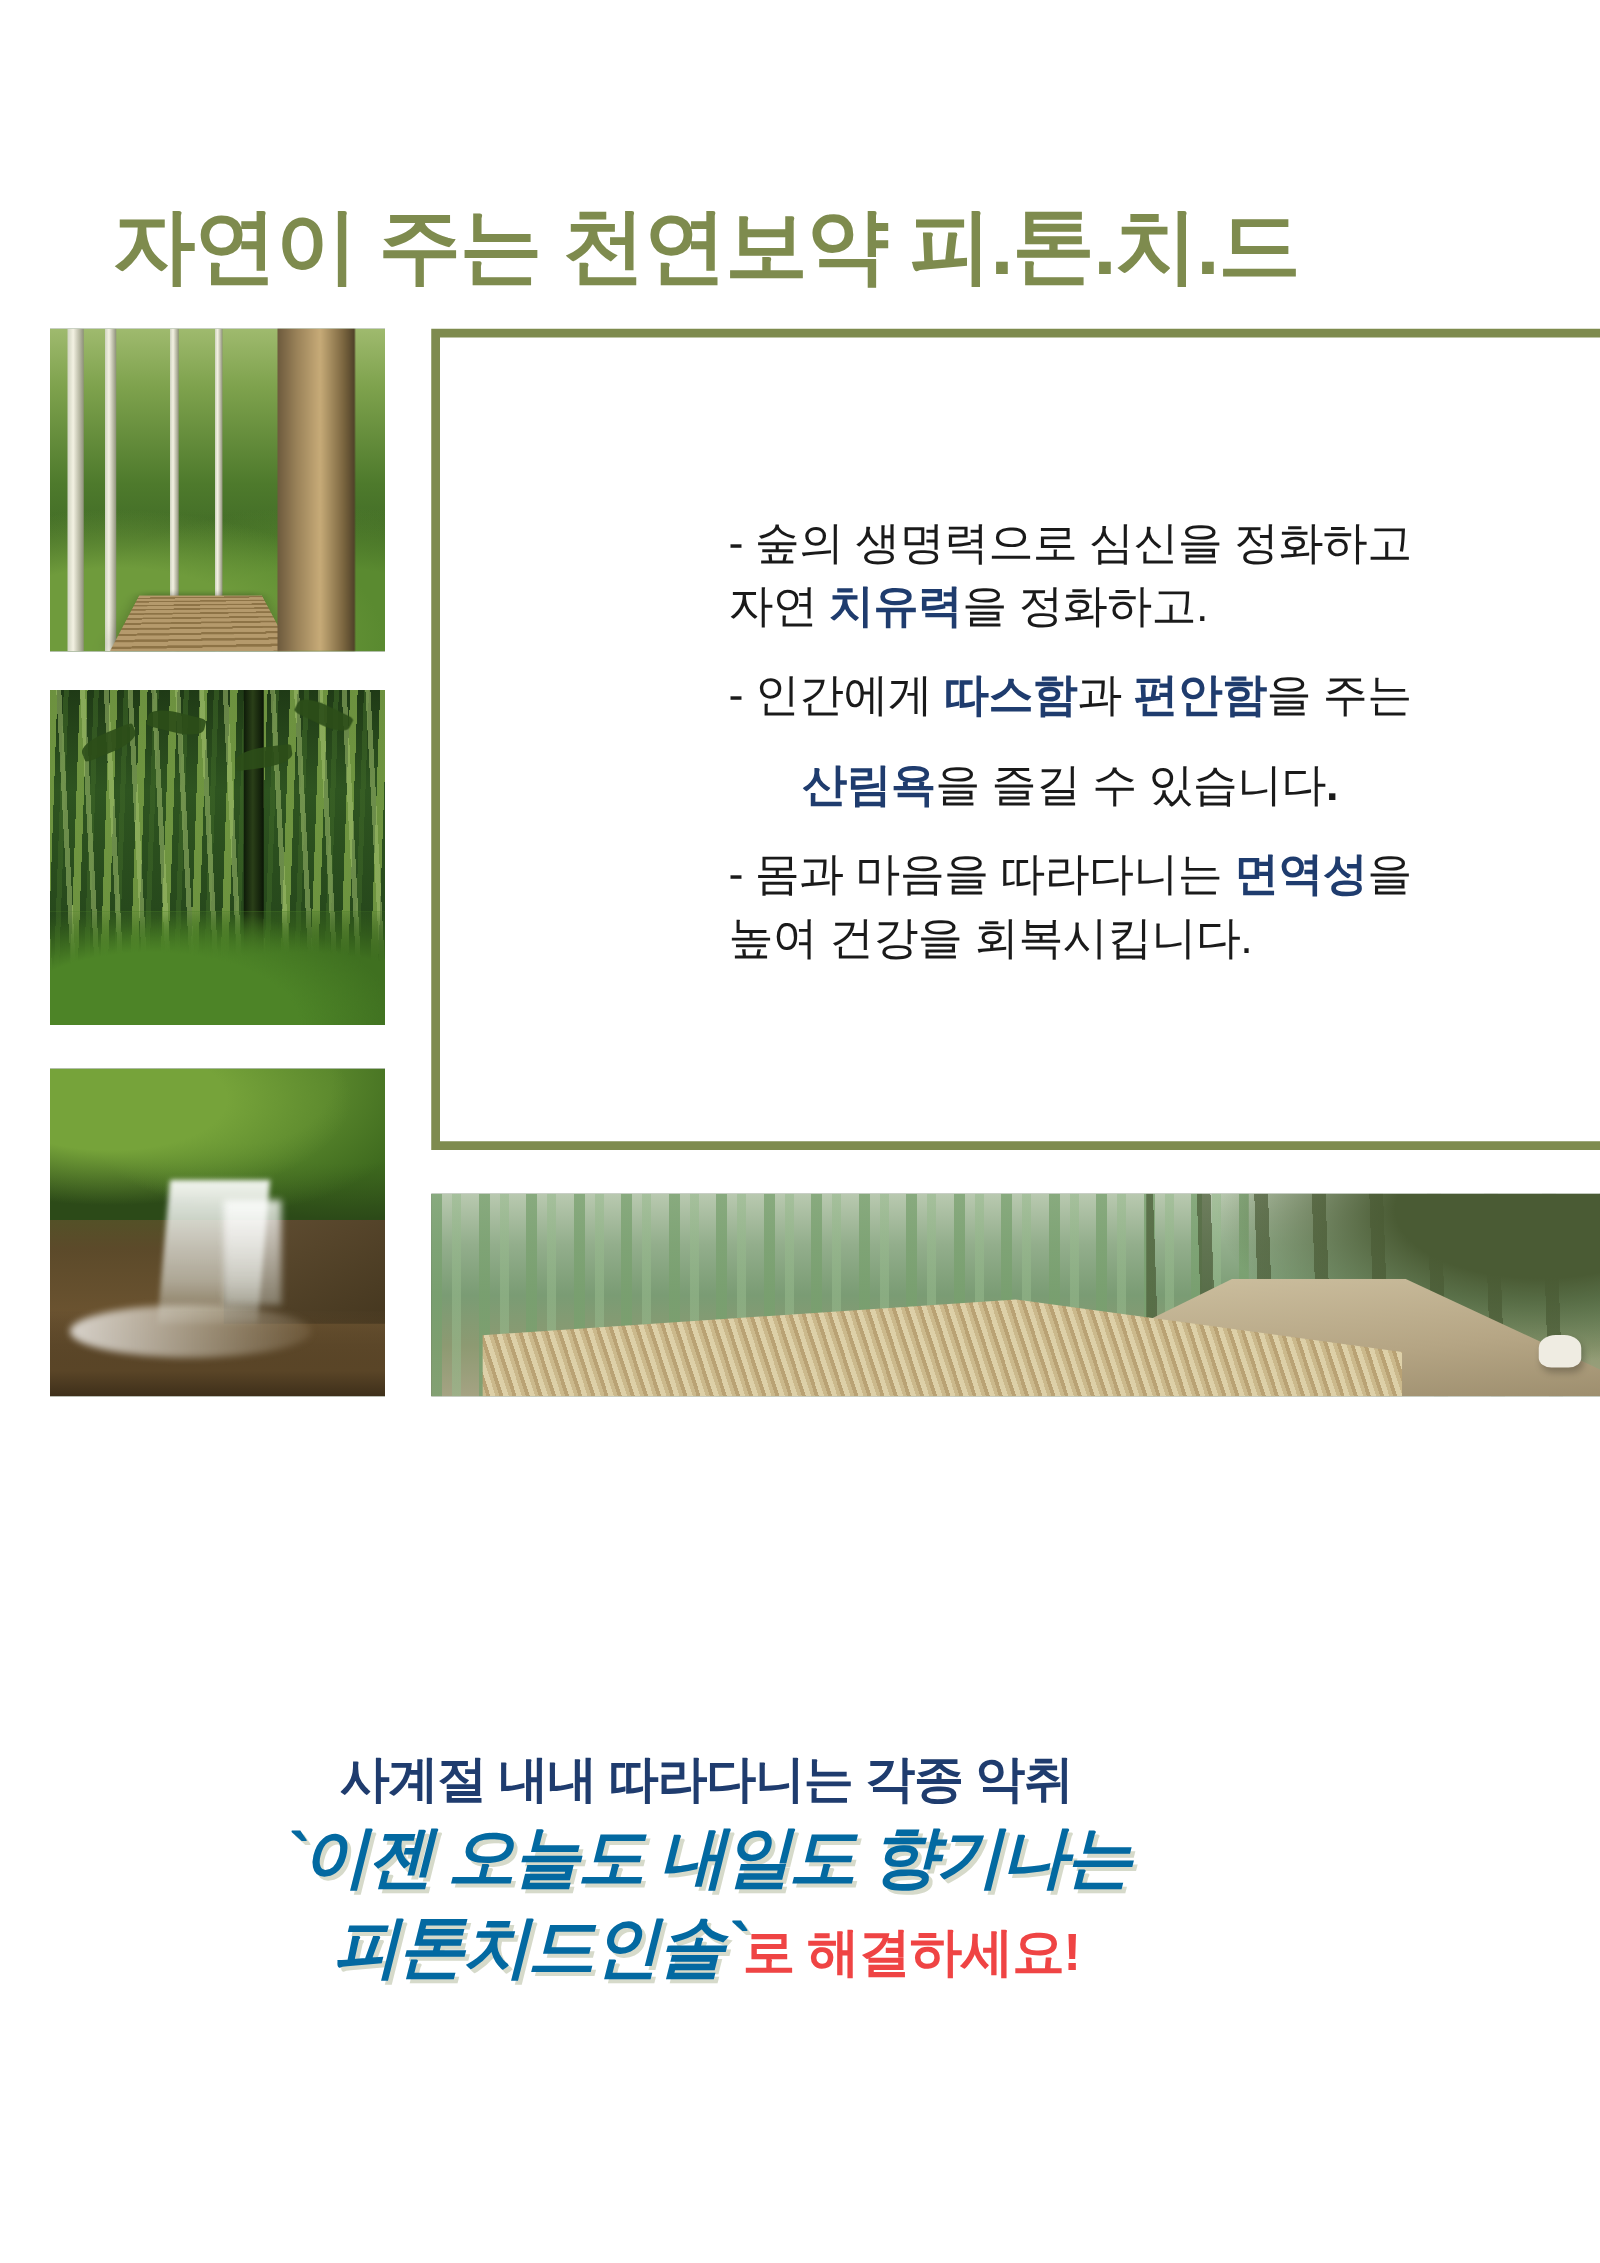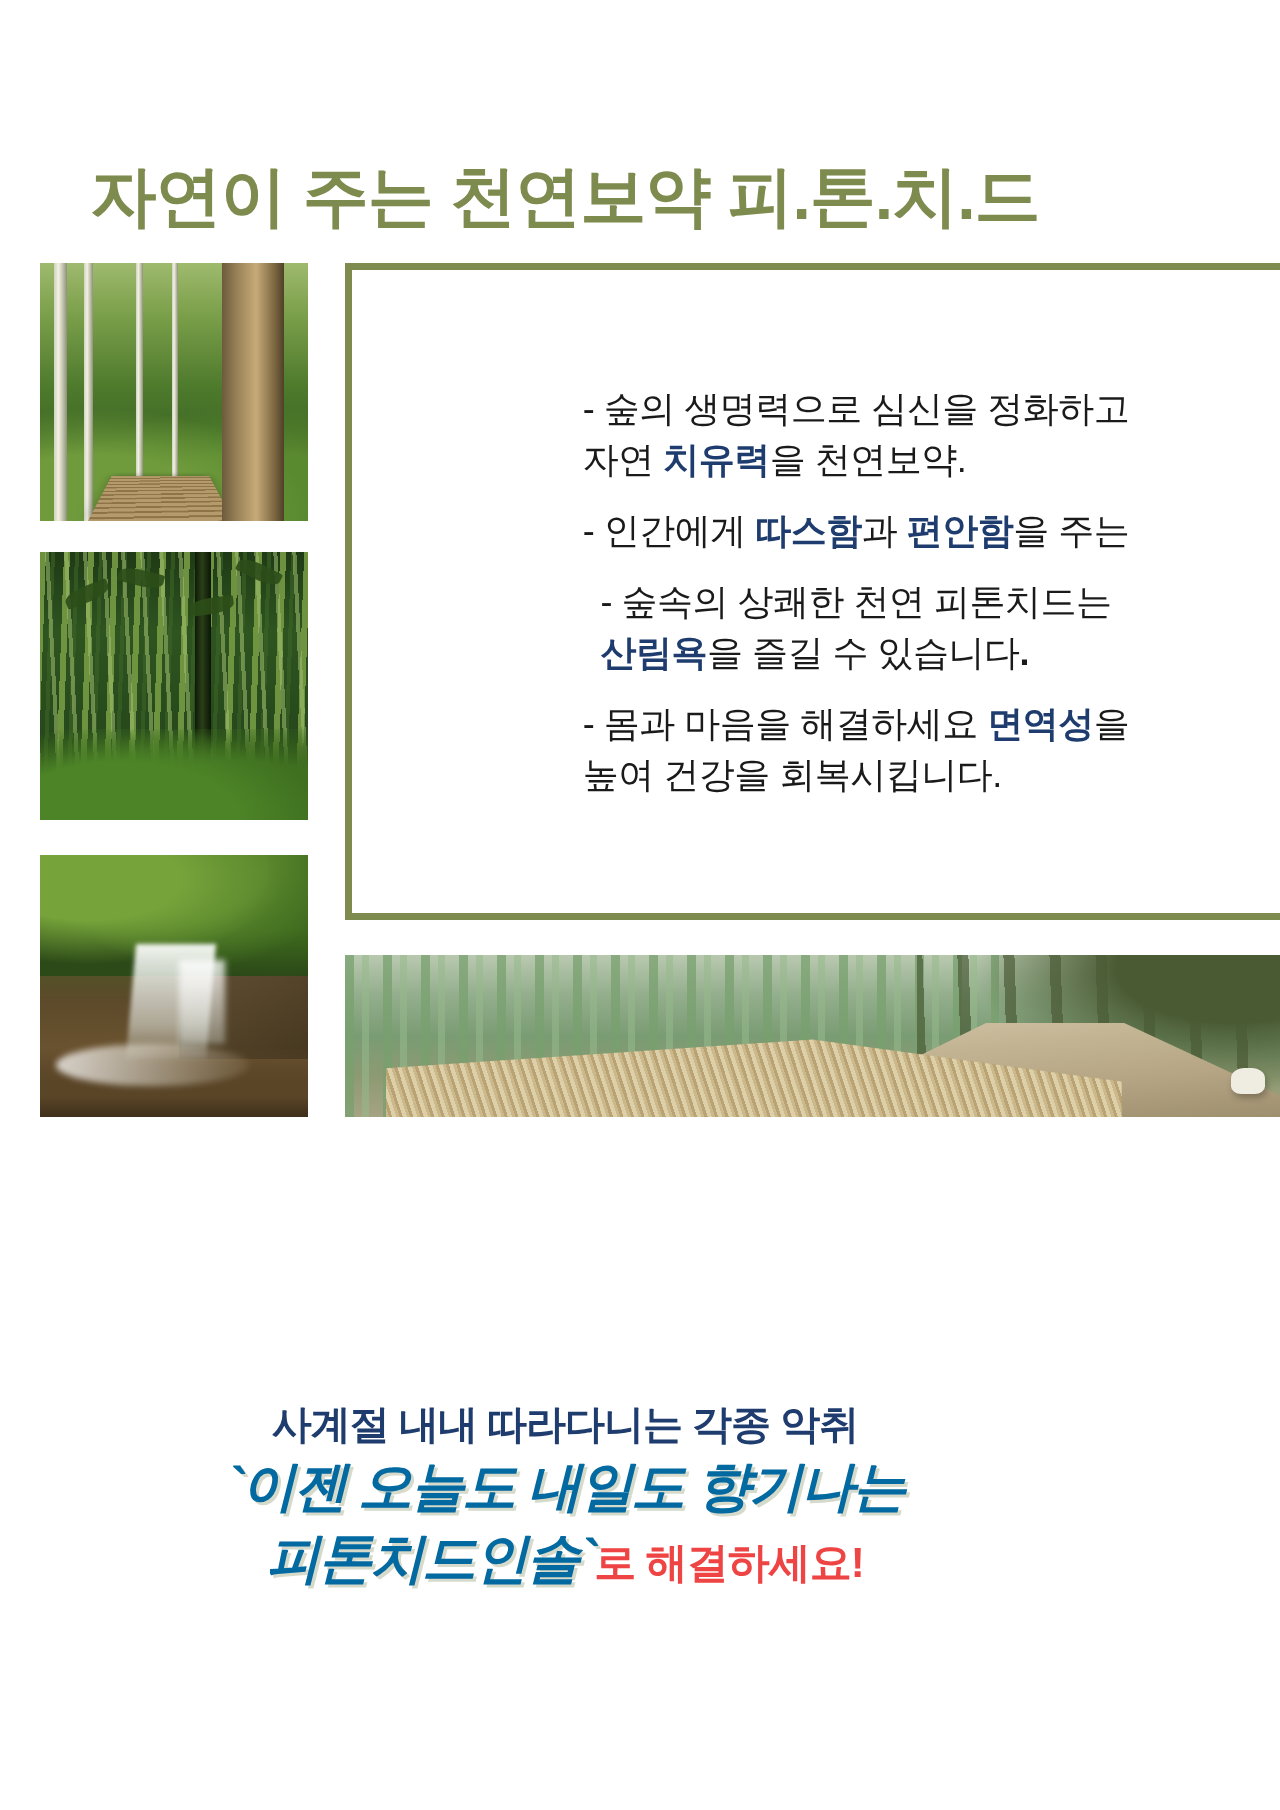--- a/index.html
+++ b/index.html
@@ -286,34 +286,33 @@
   <div class="wf-fall"></div>
   <div class="wf-fall2"></div>
   <div class="wf-ground"></div>
   <div class="wf-stream"></div>
 </div>
 
 <div class="text-box">
 
   <p class="bullet-group">
     <span class="line">- 숲의 생명력으로 심신을 정화하고</span>
-    <span class="line"><span>자연 </span><span class="hl">치유력</span><span>을 천연보약.</span></span>
+    <span class="line"><span>자연 </span><span class="hl">치유력</span><span>을 정화하고.</span></span>
   </p>
 
   <p class="bullet-group">
     <span class="line"><span>- 인간에게 </span><span class="hl">따스함</span><span>과 </span><span class="hl">편안함</span><span>을 주는</span></span>
   </p>
 
   <p class="bullet-group">
-    <span class="line">- 숲속의 상쾌한 천연 피톤치드는</span>
     <span class="line"><span class="hl">산림욕</span><span>을 즐길 수 있습니다</span><span class="dot-accent">.</span></span>
   </p>
 
   <p class="bullet-group">
-    <span class="line"><span>- 몸과 마음을 해결하세요 </span><span class="hl">면역성</span><span>을</span></span>
+    <span class="line"><span>- 몸과 마음을 따라다니는 </span><span class="hl">면역성</span><span>을</span></span>
     <span class="line">높여 건강을 회복시킵니다.</span>
   </p>
 
 </div>
 
 <div class="photo photo-banner">
   <div class="bn-bg"></div>
   <div class="bn-bamboo"></div>
   <div class="bn-trees"></div>
   <div class="bn-path"></div>

